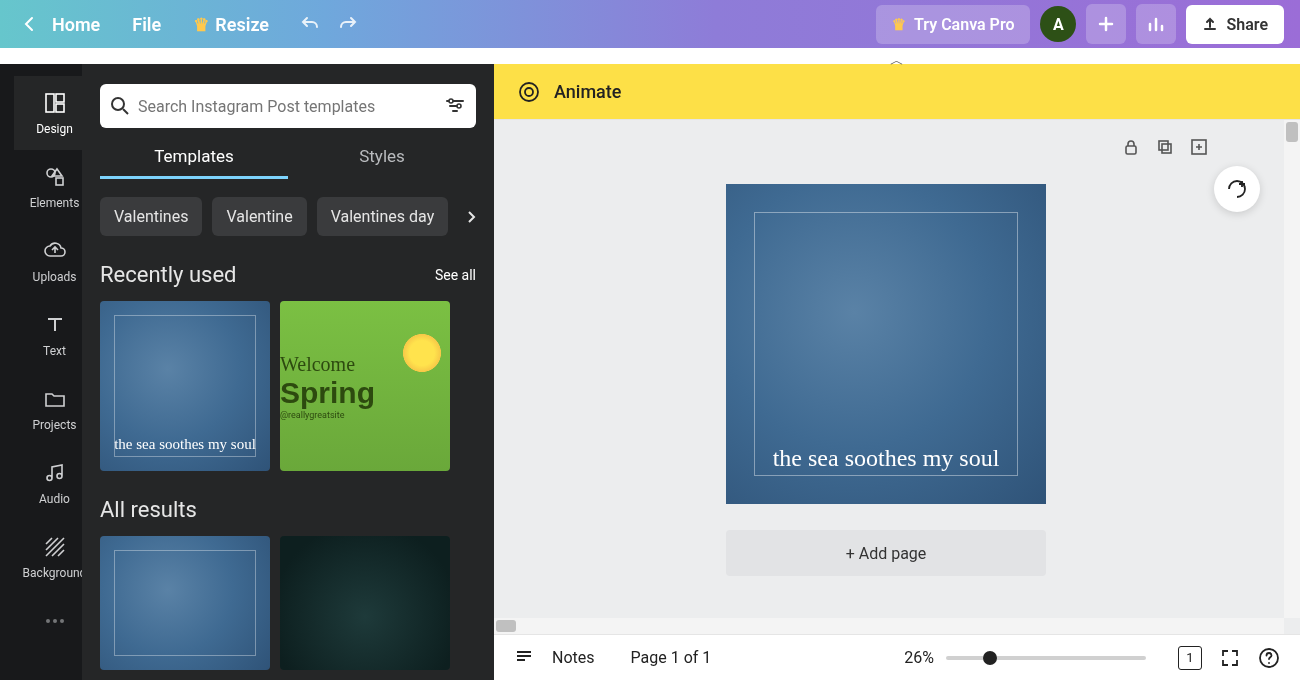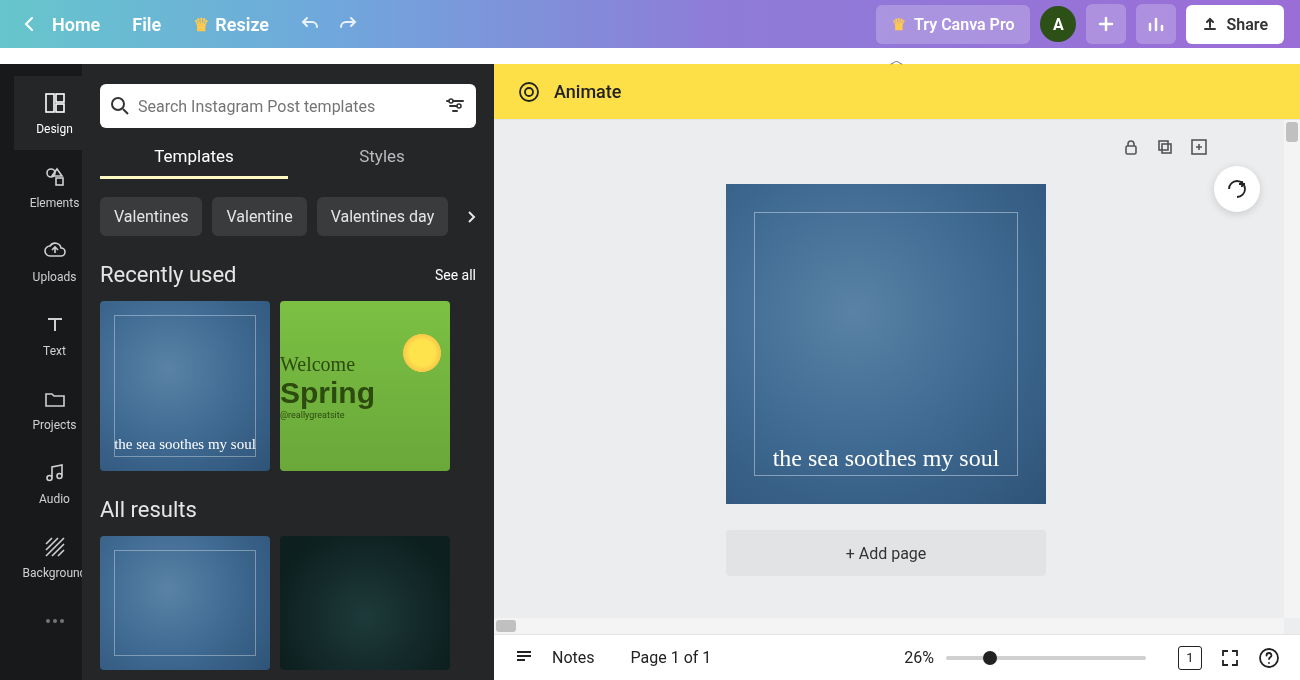--- a/index.html
+++ b/index.html
@@ -23,21 +23,21 @@
 .rail .item.active { background: #252627; color: #fff; }
 .rail .icon { width: 26px; height: 26px; display: flex; align-items: center; justify-content: center; }
 
 
 .panel { position: absolute; top: 64px; left: 82px; width: 412px; height: calc(680px - 64px); background: #252627; color: #e6e6e6; padding: 20px 18px 8px; overflow: hidden; }
 .searchbox { background: #fff; border-radius: 6px; height: 44px; display: flex; align-items: center; padding: 0 10px; gap: 8px; }
 .searchbox input { flex: 1; border: none; outline: none; font-size: 16px; background: transparent; color: #333; }
 .searchbox .filter { color: #333; }
 .tabs { display: flex; margin-top: 18px; }
 .tabs .tab { flex: 1; text-align: center; font-size: 17px; padding-bottom: 10px; color: #b9bbbe; cursor: pointer; }
-.tabs .tab.active { color: #fff; border-bottom: 3px solid #fef9c3; }
+.tabs .tab.active { color: #fff; border-bottom: 3px solid #7dd3fc; }
 .chips { display: flex; gap: 10px; margin-top: 18px; overflow: hidden; position: relative; }
 .chip { background: #3a3b3d; border-radius: 6px; padding: 10px 14px; font-size: 16px; color: #e5e5e5; white-space: nowrap; }
 .chips .more { position: absolute; right: -6px; top: 50%; transform: translateY(-50%); color: #e6e6e6; background: #252627; padding: 4px; }
 .section-head { display: flex; justify-content: space-between; align-items: center; margin-top: 26px; }
 .section-head .title { font-size: 22px; font-weight: 400; }
 .section-head .seeall { font-size: 14px; color: #ffffff; }
 .thumbs { display: flex; gap: 10px; margin-top: 14px; }
 .thumb { width: 170px; height: 170px; border-radius: 4px; position: relative; overflow: hidden; }
 .thumb.blue { background: radial-gradient(circle at 40% 40%, #5a82a6 0%, #3f6a92 50%, #2f5378 100%); display: flex; align-items: flex-end; justify-content: center; }
 .thumb.blue::before { content: ""; position: absolute; inset: 14px; border: 1px solid rgba(255,255,255,.35); }

